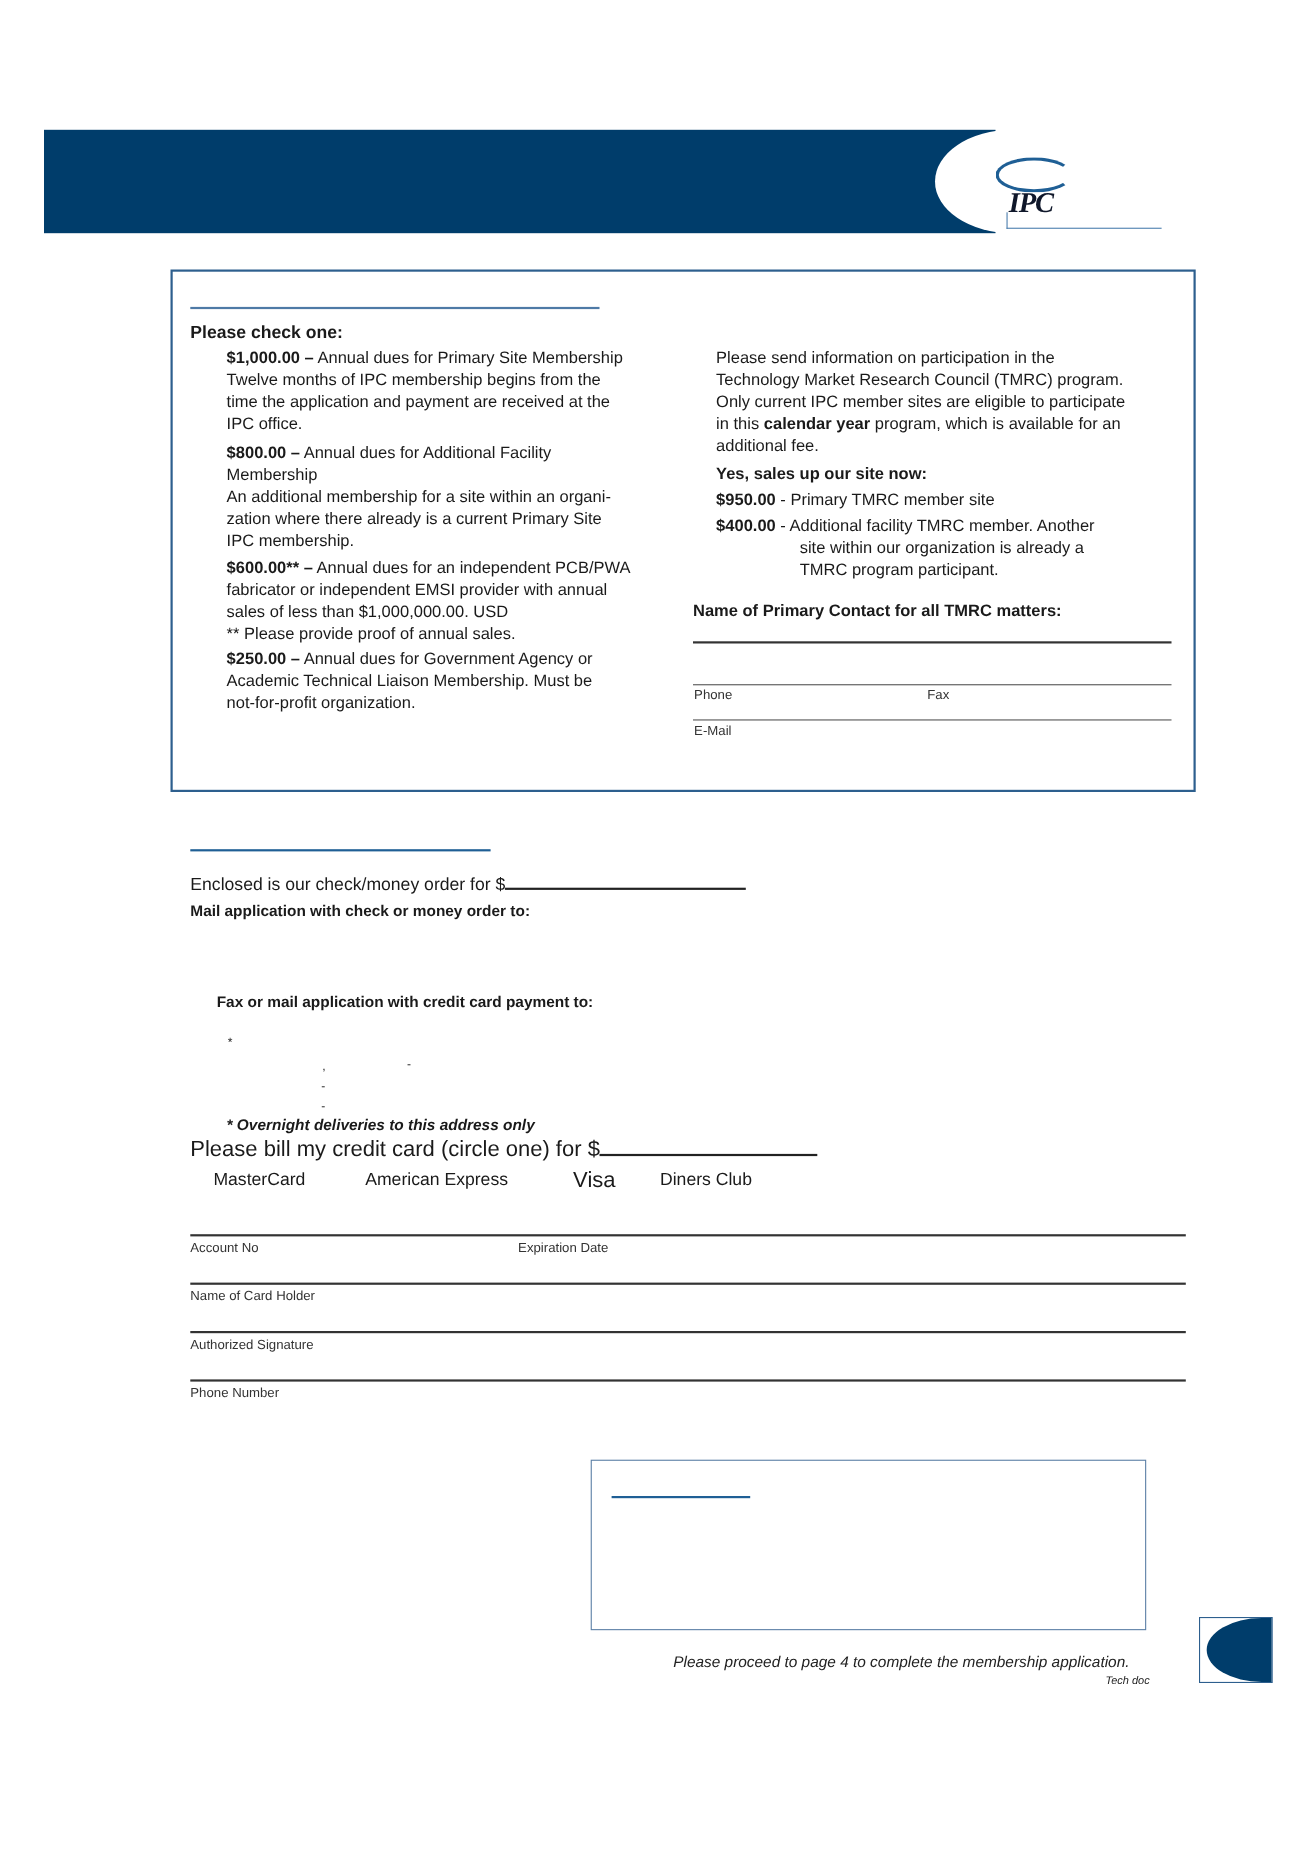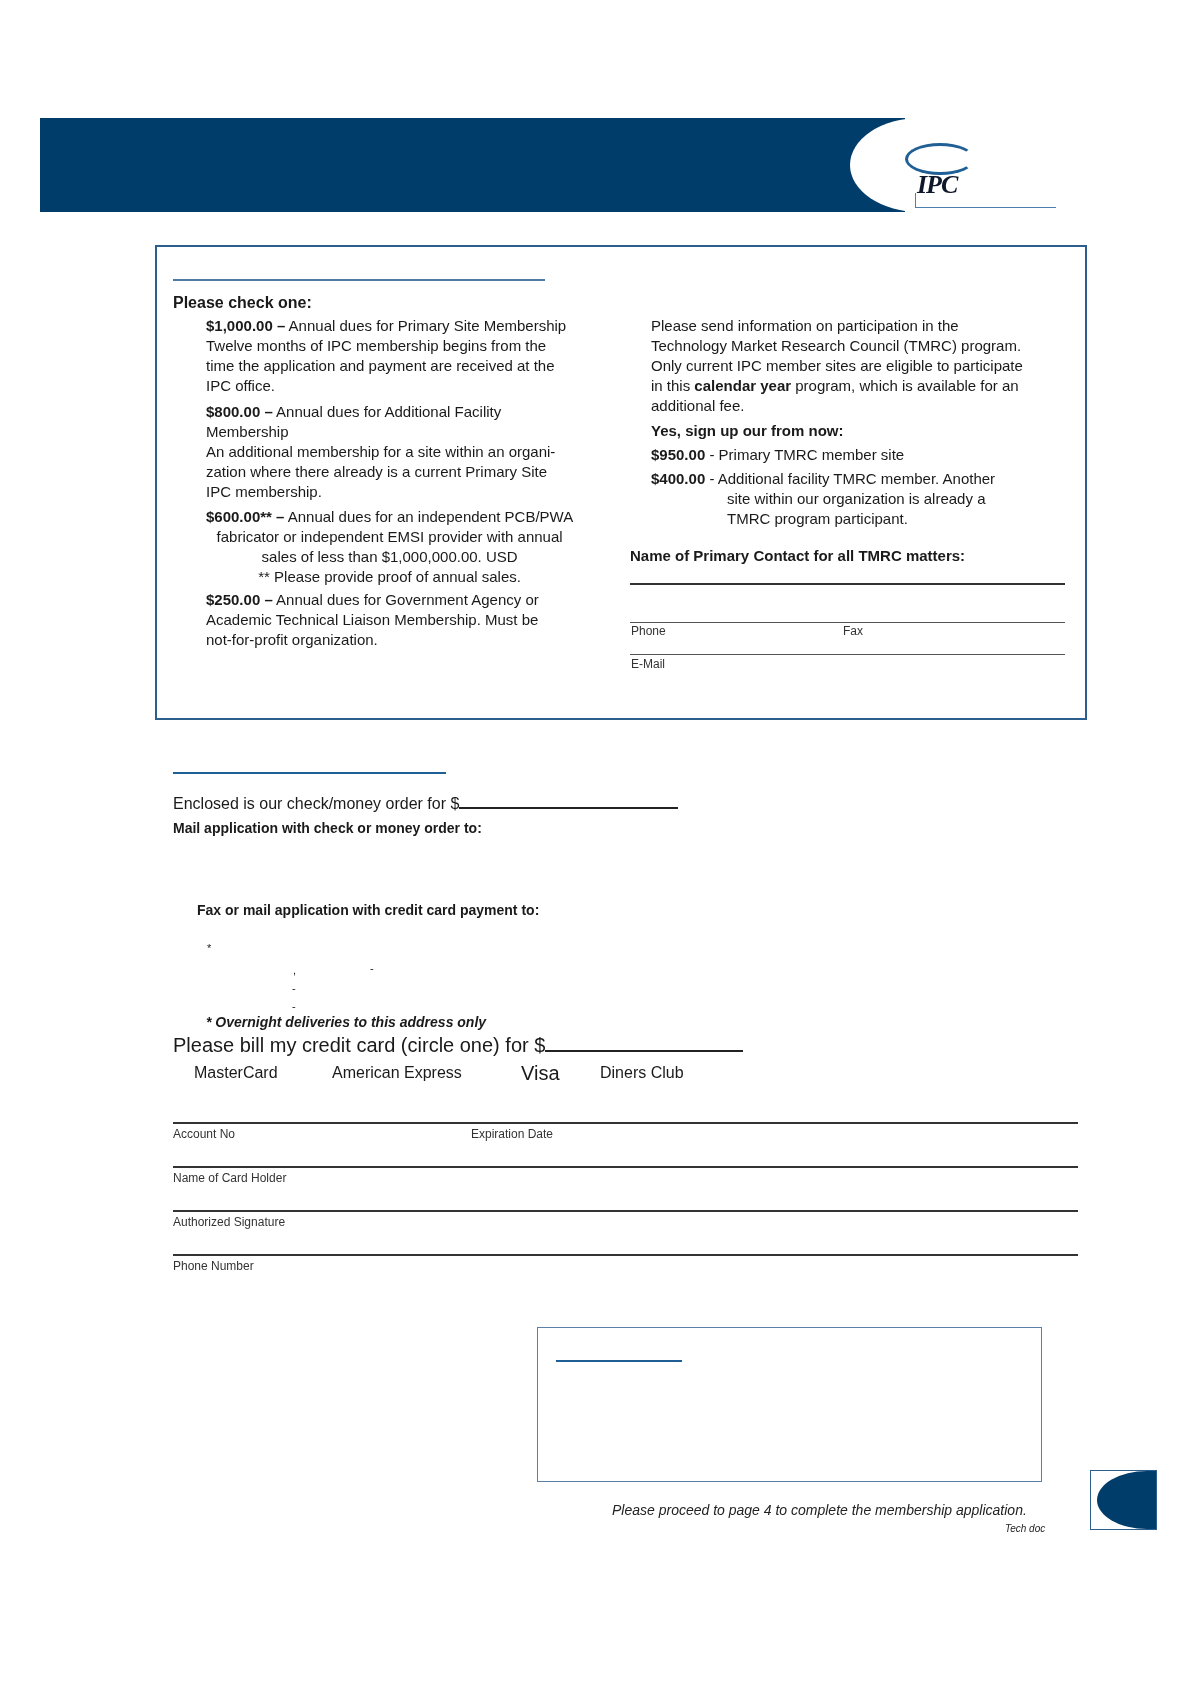--- a/index.html
+++ b/index.html
@@ -63,41 +63,41 @@
 </div>
 
 <div class="abs" style="left:206px; top:402px;">
   <div class="t"><span class="b">$800.00 –</span> <span>Annual dues for Additional Facility</span></div>
   <div class="t">Membership</div>
   <div class="t">An additional membership for a site within an organi-</div>
   <div class="t">zation where there already is a current Primary Site</div>
   <div class="t">IPC membership.</div>
 </div>
 
-<div class="abs" style="left:206px; top:507px;text-align:center;">
+<div class="abs" style="left:206px; top:507px;">
   <div class="t"><span class="b">$600.00** –</span> <span>Annual dues for an independent PCB/PWA</span></div>
   <div class="t">fabricator or independent EMSI provider with annual</div>
   <div class="t">sales of less than $1,000,000.00. USD</div>
   <div class="t">** Please provide proof of annual sales.</div>
 </div>
 
 <div class="abs" style="left:206px; top:590px;">
   <div class="t"><span class="b">$250.00 –</span> <span>Annual dues for Government Agency or</span></div>
   <div class="t">Academic Technical Liaison Membership. Must be</div>
   <div class="t">not-for-profit organization.</div>
 </div>
 
 <div class="abs" style="left:651px; top:316px;">
   <div class="t">Please send information on participation in the</div>
   <div class="t">Technology Market Research Council (TMRC) program.</div>
   <div class="t">Only current IPC member sites are eligible to participate</div>
   <div class="t"><span>in this </span><span class="b">calendar year</span><span> program, which is available for an</span></div>
   <div class="t">additional fee.</div>
 </div>
-<div class="abs t b" style="left:651px; top:421px;">Yes, sign up our from now:</div>
+<div class="abs t b" style="left:651px; top:421px;">Yes, sales up our site now:</div>
 
 <div class="abs" style="left:651px; top:445px;">
   <div class="t"><span class="b">$950.00</span> <span>-</span> <span>Primary TMRC member site</span></div>
 </div>
 <div class="abs" style="left:651px; top:469px;">
   <div class="t"><span class="b">$400.00</span> <span>-</span> <span>Additional facility TMRC member. Another</span></div>
   <div class="t" style="padding-left:76px;">site within our organization is already a</div>
   <div class="t" style="padding-left:76px;">TMRC program participant.</div>
 </div>
 

